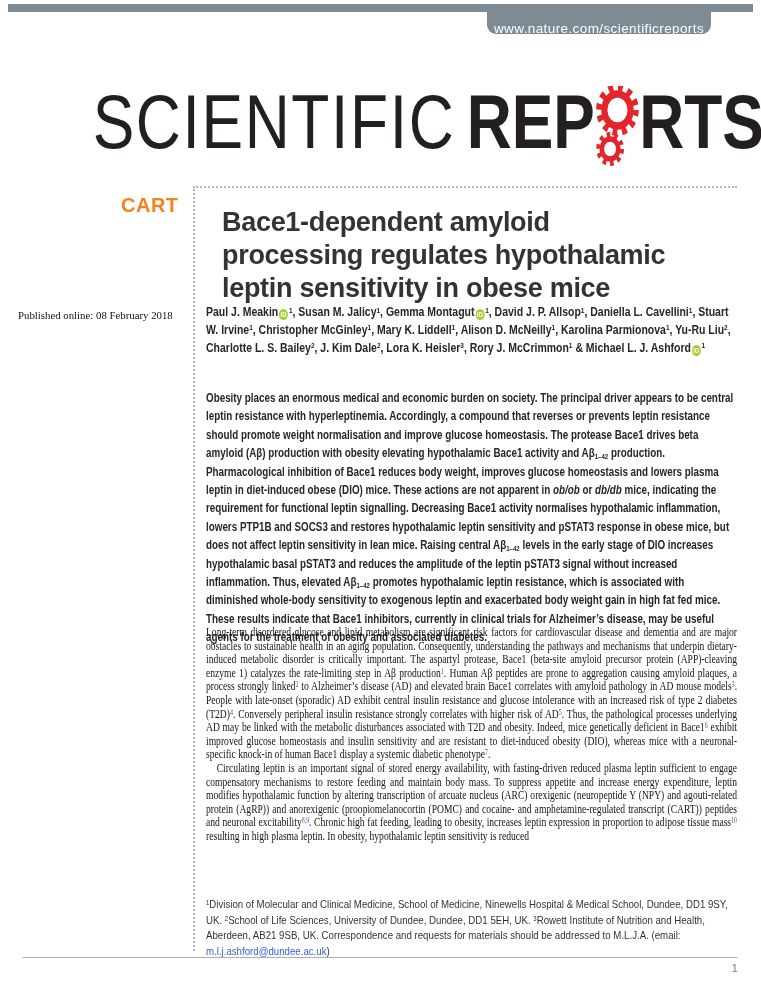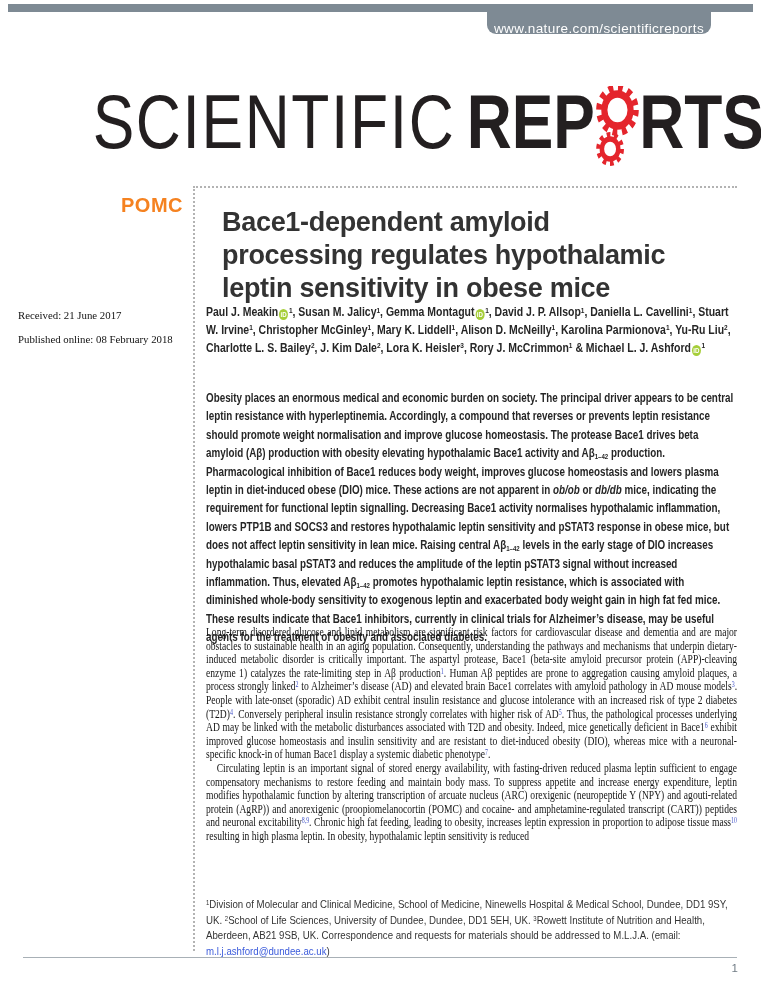--- a/index.html
+++ b/index.html
@@ -81,28 +81,27 @@
           <circle cx="21" cy="63" r="10" stroke-width="5.5"></circle>
           <circle cx="21" cy="63" r="14.2" stroke-width="5.5" stroke-dasharray="4.4 4.52"></circle>
         </g>
       </svg><span class="mh-bold">RTS</span>
     </div>
   </div>
 
   <div class="dot-h"></div>
   <div class="dot-v"></div>
 
-  <div class="open-badge">POMC</div>
+  <div class="open-badge">CART</div>
 
   <h1 class="title" style="margin:16px;font-size:27px;">Bace1-dependent amyloid
 processing regulates hypothalamic
 leptin sensitivity in obese mice</h1>
 
   <div class="dates">
-    <div>Received: 21 June 2017</div>
     <div>Published online: 08 February 2018</div>
   </div>
 
   <div class="cond authors"><span>Paul J. Meakin</span><span class="orcid">iD</span><sup>1</sup><span>, Susan M. Jalicy</span><sup>1</sup><span>, Gemma Montagut</span><span class="orcid">iD</span><sup>1</sup><span>, David J. P. Allsop</span><sup>1</sup><span>, Daniella L. Cavellini</span><sup>1</sup><span>, Stuart W. Irvine</span><sup>1</sup><span>, Christopher McGinley</span><sup>1</sup><span>, Mary K. Liddell</span><sup>1</sup><span>, Alison D. McNeilly</span><sup>1</sup><span>, Karolina Parmionova</span><sup>1</sup><span>, Yu-Ru Liu</span><sup>2</sup><span>, Charlotte L. S. Bailey</span><sup>2</sup><span>, J. Kim Dale</span><sup>2</sup><span>, Lora K. Heisler</span><sup>3</sup><span>, Rory J. McCrimmon</span><sup>1</sup><span> &amp; Michael L. J. Ashford</span><span class="orcid">iD</span><sup>1</sup></div>
 
   <div class="cond abstract"><span>Obesity places an enormous medical and economic burden on society. The principal driver appears to be central leptin resistance with hyperleptinemia. Accordingly, a compound that reverses or prevents leptin resistance should promote weight normalisation and improve glucose homeostasis. The protease Bace1 drives beta amyloid (Aβ) production with obesity elevating hypothalamic Bace1 activity and Aβ</span><sub>1–42</sub><span> production. Pharmacological inhibition of Bace1 reduces body weight, improves glucose homeostasis and lowers plasma leptin in diet-induced obese (DIO) mice. These actions are not apparent in </span><span class="i">ob/ob</span><span> or </span><span class="i">db/db</span><span> mice, indicating the requirement for functional leptin signalling. Decreasing Bace1 activity normalises hypothalamic inflammation, lowers PTP1B and SOCS3 and restores hypothalamic leptin sensitivity and pSTAT3 response in obese mice, but does not affect leptin sensitivity in lean mice. Raising central Aβ</span><sub>1–42</sub><span> levels in the early stage of DIO increases hypothalamic basal pSTAT3 and reduces the amplitude of the leptin pSTAT3 signal without increased inflammation. Thus, elevated Aβ</span><sub>1–42</sub><span> promotes hypothalamic leptin resistance, which is associated with diminished whole-body sensitivity to exogenous leptin and exacerbated body weight gain in high fat fed mice. These results indicate that Bace1 inhibitors, currently in clinical trials for Alzheimer’s disease, may be useful agents for the treatment of obesity and associated diabetes.</span></div>
 
   <div class="cond bodytext">
     <p><span>Long-term disordered glucose and lipid metabolism are significant risk factors for cardiovascular disease and dementia and are major obstacles to sustainable health in an aging population. Consequently, understanding the pathways and mechanisms that underpin dietary-induced metabolic disorder is critically important. The aspartyl protease, Bace1 (beta-site amyloid precursor protein (APP)-cleaving enzyme 1) catalyzes the rate-limiting step in Aβ production</span><sup class="ref">1</sup><span>. Human Aβ peptides are prone to aggregation causing amyloid plaques, a process strongly linked</span><sup class="ref">2</sup><span> to Alzheimer’s disease (AD) and elevated brain Bace1 correlates with amyloid pathology in AD mouse models</span><sup class="ref">3</sup><span>. People with late-onset (sporadic) AD exhibit central insulin resistance and glucose intolerance with an increased risk of type 2 diabetes (T2D)</span><sup class="ref">4</sup><span>. Conversely peripheral insulin resistance strongly correlates with higher risk of AD</span><sup class="ref">5</sup><span>. Thus, the pathological processes underlying AD may be linked with the metabolic disturbances associated with T2D and obesity. Indeed, mice genetically deficient in Bace1</span><sup class="ref">6</sup><span> exhibit improved glucose homeostasis and insulin sensitivity and are resistant to diet-induced obesity (DIO), whereas mice with a neuronal-specific knock-in of human Bace1 display a systemic diabetic phenotype</span><sup class="ref">7</sup><span>.</span></p>
     <p class="indent"><span>Circulating leptin is an important signal of stored energy availability, with fasting-driven reduced plasma leptin sufficient to engage compensatory mechanisms to restore feeding and maintain body mass. To suppress appetite and increase energy expenditure, leptin modifies hypothalamic function by altering transcription of arcuate nucleus (ARC) orexigenic (neuropeptide Y (NPY) and agouti-related protein (AgRP)) and anorexigenic (proopiomelanocortin (POMC) and cocaine- and amphetamine-regulated transcript (CART)) peptides and neuronal excitability</span><sup class="ref">8,9</sup><span>. Chronic high fat feeding, leading to obesity, increases leptin expression in proportion to adipose tissue mass</span><sup class="ref">10</sup><span> resulting in high plasma leptin. In obesity, hypothalamic leptin sensitivity is reduced</span></p>

